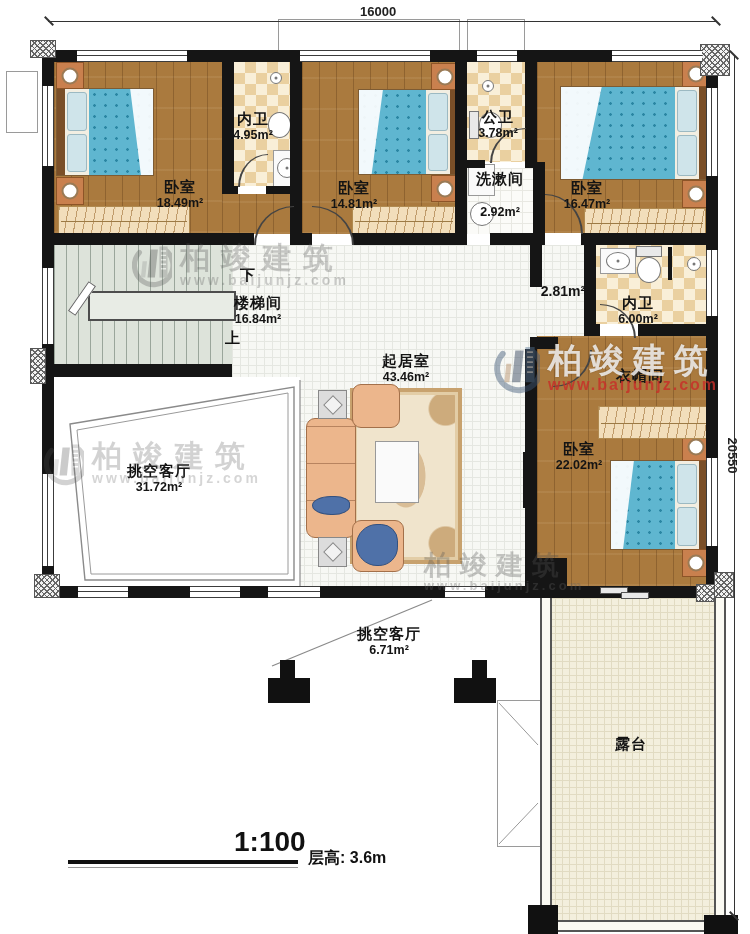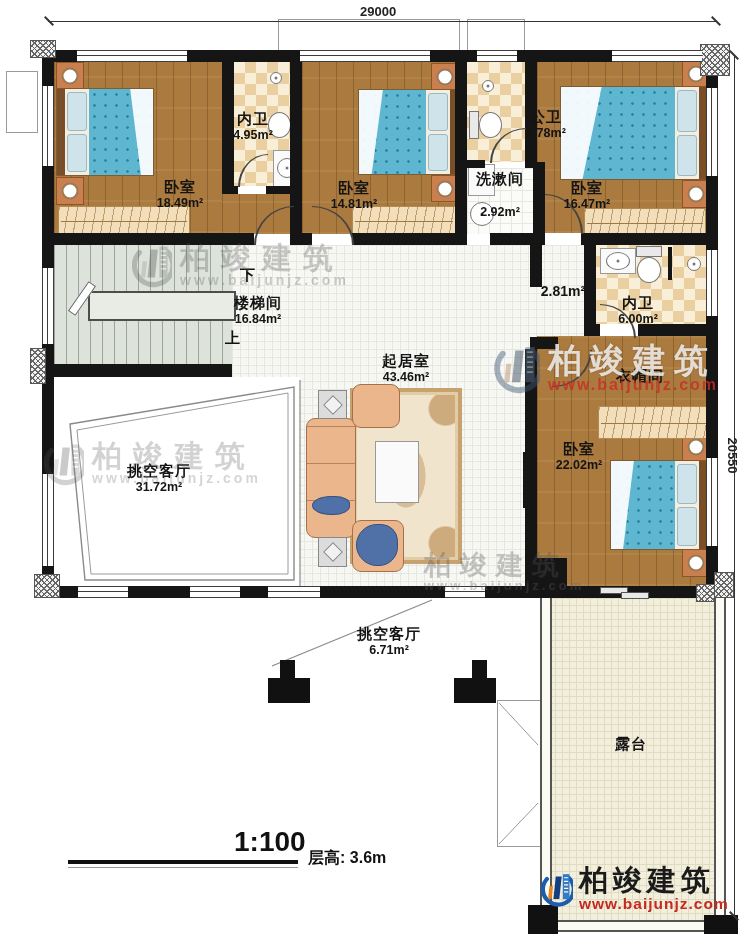--- a/index.html
+++ b/index.html
@@ -309,21 +309,21 @@
       <span class="ar">18.49m²</span>
   </div>
   <div class="lbl" style="left:253px;top:126px;">
     <span class="nm">内卫</span>
       <span class="ar">4.95m²</span>
   </div>
   <div class="lbl" style="left:354px;top:195px;">
     <span class="nm">卧室</span>
       <span class="ar">14.81m²</span>
   </div>
-  <div class="lbl" style="left:498px;top:124px;margin-left:48px;">
+  <div class="lbl" style="left:498px;top:124px;">
     <span class="nm">公卫</span>
       <span class="ar">3.78m²</span>
   </div>
   <div class="lbl" style="left:500px;top:195px;gap:17px;">
     <span class="nm">洗漱间</span>
       <span class="ar">2.92m²</span>
   </div>
   <div class="lbl" style="left:587px;top:195px;">
     <span class="nm">卧室</span>
       <span class="ar">16.47m²</span>
@@ -360,21 +360,21 @@
     <span class="nm">挑空客厅</span>
       <span class="ar">6.71m²</span>
   </div>
   <div class="lbl" style="left:631px;top:744px;">
     <span class="nm biglbl">露台</span>
   </div>
 
   <div class="dimline-h" style="left:48px;top:21px;width:668px;"></div>
   <div class="tick" style="left:43px;top:20px;"></div>
   <div class="tick" style="left:710px;top:20px;"></div>
-  <div class="dimtxt" style="left:360px;top:4px;">29000</div>
+  <div class="dimtxt" style="left:360px;top:4px;">16000</div>
   <div class="dimline-v" style="left:734px;top:56px;height:862px;"></div>
   <div class="tick" style="left:728px;top:54px;"></div>
   <div class="tick" style="left:728px;top:915px;"></div>
   <div class="dimtxt vert" style="left:714px;top:448px;">20550</div>
 
   <div class="wm" style="left:132px;top:242px;opacity:.30;filter:grayscale(1);">
     <svg width="40" height="46" viewBox="0 0 54 62">
         <path d="M10 14 A 26 26 0 1 0 44 10" fill="none" stroke="#1d5dad" stroke-width="7" stroke-linecap="round"></path>
         <rect x="17" y="26" width="6" height="22" fill="#e8831d" transform="skewX(-6)"></rect>
         <rect x="26" y="10" width="10" height="38" fill="#123f82" transform="skewX(-6)"></rect>
@@ -419,27 +419,14 @@
       </span>
   </div>
 
   <div class="title-scale" style="left:234px;top:826px;">1:100</div>
   <div class="title-rule" style="left:68px;top:860px;width:230px;height:4px;"></div>
   <div class="title-rule2" style="left:68px;top:867px;width:230px;height:1px;"></div>
   <div class="info" style="left:308px;top:848px;">
     <span>层高:</span> <span>3.6m</span>
   </div>
 
-  <div class="logo" style="left:541px;top:858px;">
-    <svg width="54" height="62" viewBox="0 0 54 62">
-      <path d="M10 14 A 26 26 0 1 0 44 10" fill="none" stroke="#1d5dad" stroke-width="7" stroke-linecap="round"></path>
-      <rect x="17" y="26" width="6" height="22" fill="#e8831d" transform="skewX(-6)"></rect>
-      <rect x="26" y="10" width="10" height="38" fill="#123f82" transform="skewX(-6)"></rect>
-      <rect x="37" y="6" width="11" height="42" fill="#2e7cca"></rect>
-      <path d="M39 12h7M39 18h7M39 24h7M39 30h7M39 36h7" stroke="#fff" stroke-width="2"></path>
-    </svg>
-    <span class="wm-t">
-      <b class="lg-name">柏竣建筑</b>
-      <i class="lg-url" style="font-style:normal;">www.baijunjz.com</i>
-    </span>
-  </div>
 
 </div>
 
 </body></html>

